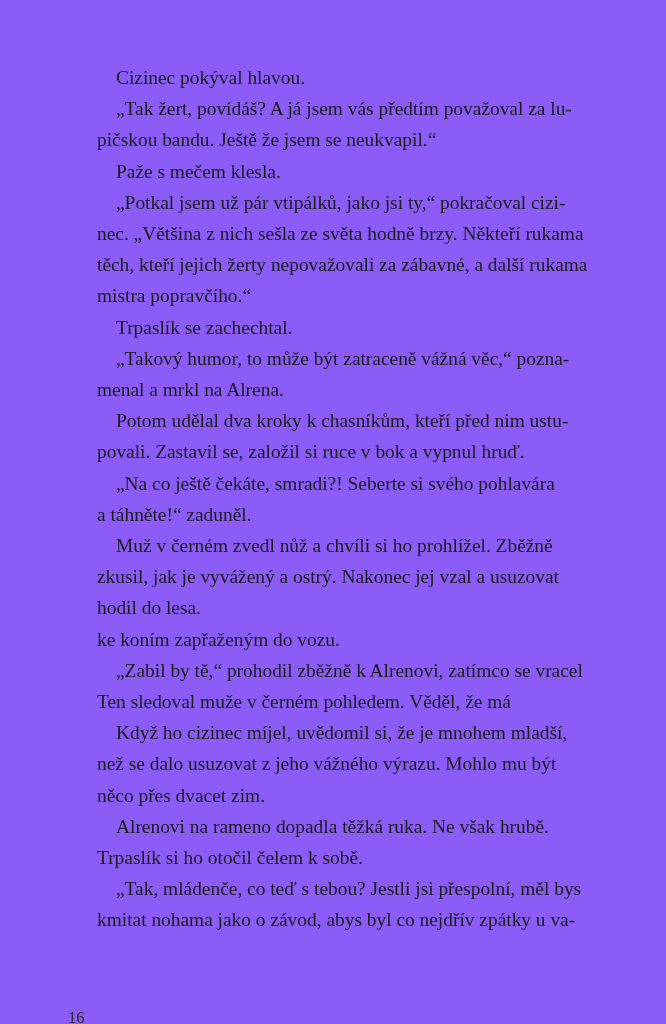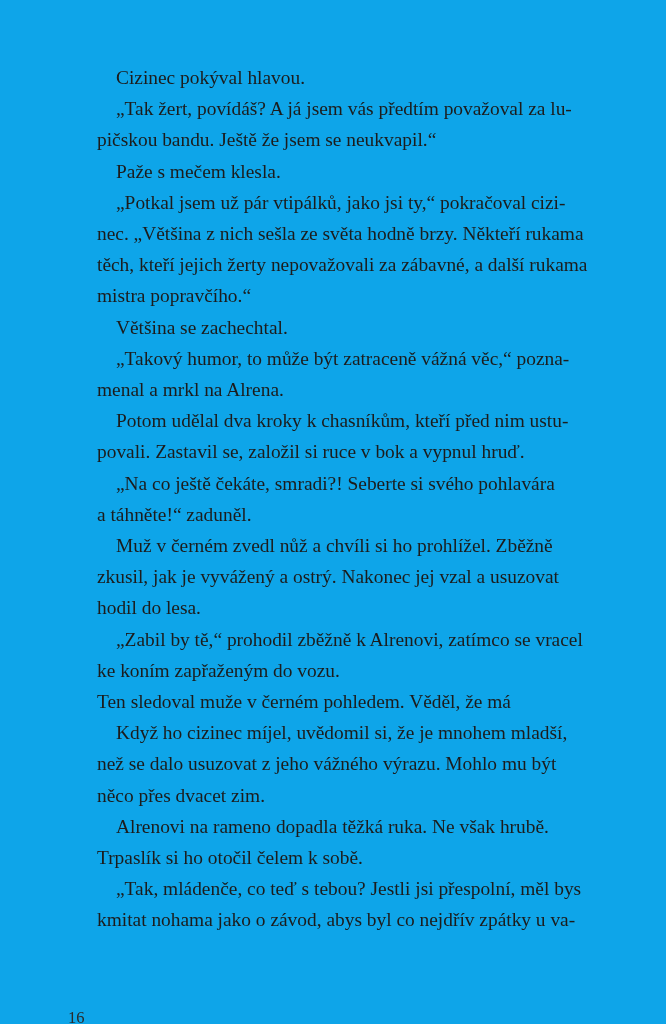--- a/index.html
+++ b/index.html
@@ -58,62 +58,62 @@
     top: 1008px;
     font-family: "Liberation Serif", "DejaVu Serif", serif;
     font-size: 16.5px;
     line-height: 20px;
     color: #2a2a2a;
   }
 </style>
 </head>
 <body style="background: rgb(255, 255, 255);">
 
-<div id="page" style="background: #0ea5e9;">
+<div id="page" style="background: #8b5cf6;">
 
   <div id="text-block">
       <p class="para">
         <span class="ln"><span class="indent"></span><span>Cizinec pokýval hlavou.</span></span>
       </p>
       <p class="para">
         <span class="ln"><span class="indent"></span><span>„Tak žert, povídáš? A já jsem vás předtím považoval za lu-</span></span>
         <span class="ln"><span>pičskou bandu. Ještě že jsem se neukvapil.“</span></span>
       </p>
       <p class="para">
         <span class="ln"><span class="indent"></span><span>Paže s mečem klesla.</span></span>
       </p>
       <p class="para">
         <span class="ln"><span class="indent"></span><span>„Potkal jsem už pár vtipálků, jako jsi ty,“ pokračoval cizi-</span></span>
         <span class="ln"><span>nec. „Většina z nich sešla ze světa hodně brzy. Někteří rukama</span></span>
         <span class="ln"><span>těch, kteří jejich žerty nepovažovali za zábavné, a další rukama</span></span>
         <span class="ln"><span>mistra popravčího.“</span></span>
       </p>
       <p class="para">
-        <span class="ln"><span class="indent"></span><span>Většina se zachechtal.</span></span>
+        <span class="ln"><span class="indent"></span><span>Trpaslík se zachechtal.</span></span>
       </p>
       <p class="para">
         <span class="ln"><span class="indent"></span><span>„Takový humor, to může být zatraceně vážná věc,“ pozna-</span></span>
         <span class="ln"><span>menal a mrkl na Alrena.</span></span>
       </p>
       <p class="para">
         <span class="ln"><span class="indent"></span><span>Potom udělal dva kroky k chasníkům, kteří před nim ustu-</span></span>
         <span class="ln"><span>povali. Zastavil se, založil si ruce v bok a vypnul hruď.</span></span>
       </p>
       <p class="para">
         <span class="ln"><span class="indent"></span><span>„Na co ještě čekáte, smradi?! Seberte si svého pohlavára</span></span>
         <span class="ln"><span>a táhněte!“ zaduněl.</span></span>
       </p>
       <p class="para">
         <span class="ln"><span class="indent"></span><span>Muž v černém zvedl nůž a chvíli si ho prohlížel. Zběžně</span></span>
         <span class="ln"><span>zkusil, jak je vyvážený a ostrý. Nakonec jej vzal a usuzovat</span></span>
         <span class="ln"><span>hodil do lesa.</span></span>
       </p>
       <p class="para">
+        <span class="ln"><span>ke koním zapřaženým do vozu.</span></span>
         <span class="ln"><span class="indent"></span><span>„Zabil by tě,“ prohodil zběžně k Alrenovi, zatímco se vracel</span></span>
-        <span class="ln"><span>ke koním zapřaženým do vozu.</span></span>
       </p>
       <p class="para">
         <span class="ln just">Ten sledoval muže v černém pohledem. Věděl, že má</span>
       </p>
       <p class="para">
         <span class="ln"><span class="indent"></span><span>Když ho cizinec míjel, uvědomil si, že je mnohem mladší,</span></span>
         <span class="ln just">než se dalo usuzovat z jeho vážného výrazu. Mohlo mu být</span>
         <span class="ln"><span>něco přes dvacet zim.</span></span>
       </p>
       <p class="para">

